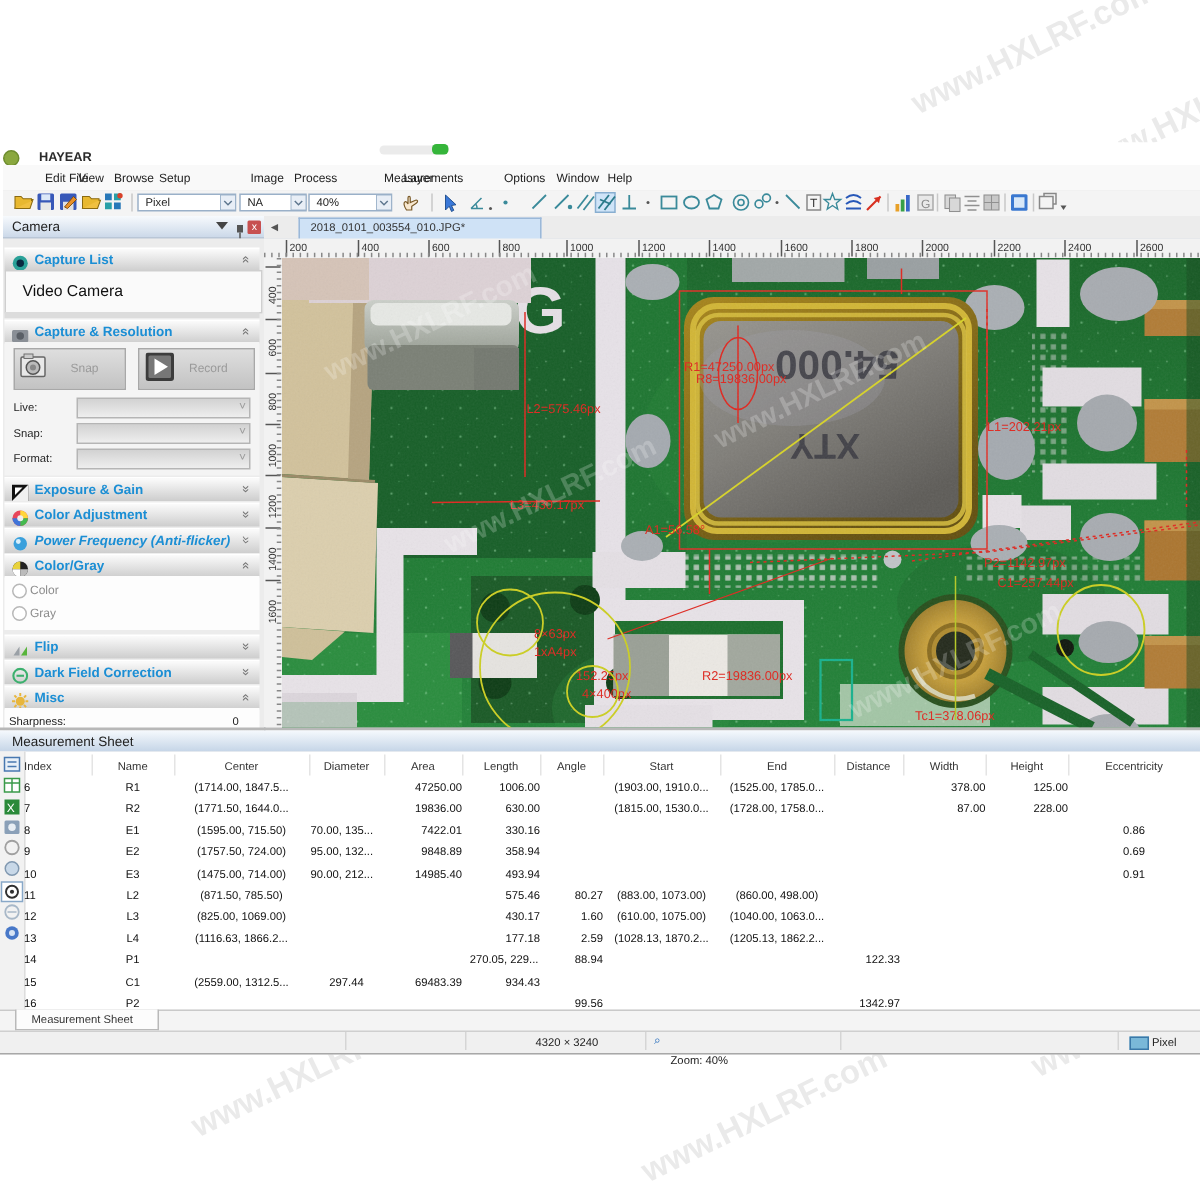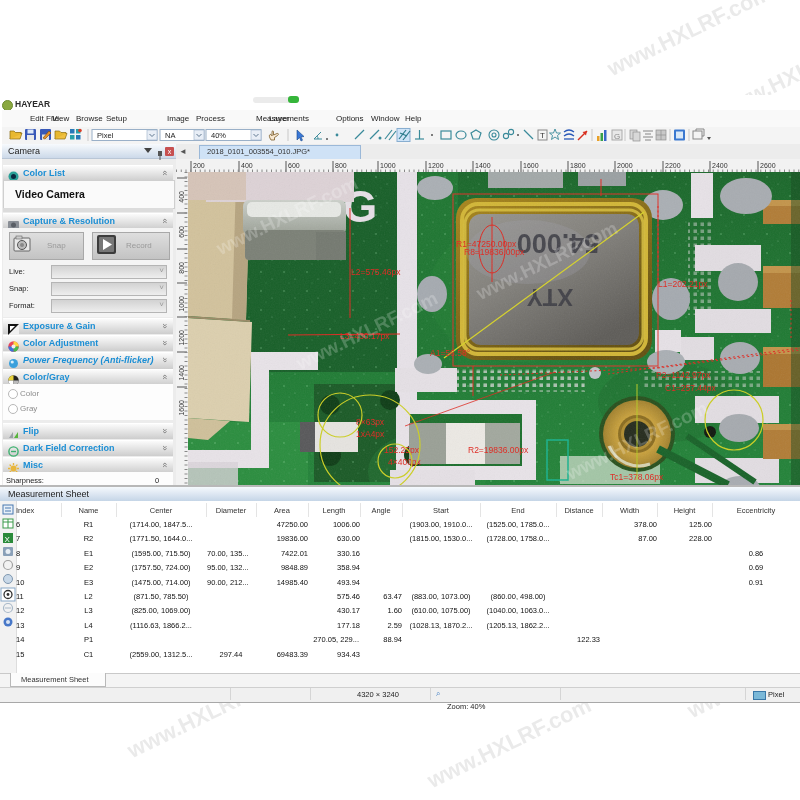--- a/index.html
+++ b/index.html
@@ -30,21 +30,21 @@
 <div class="wm" style="left:680px;top:660px;">www.HXLRF.com</div>
 <div class="wm" style="left:120px;top:700px;">www.HXLRF.com</div>
 <div class="wm" style="left:420px;top:730px;">www.HXLRF.com</div>
 <div class="wm" style="left:660px;top:200px;">www.HXLRF.com</div>
 <div class="wm" style="left:230px;top:560px;">www.HXLRF.com</div>
 
 <div class="abs" style="left:2px;top:95px;width:798px;height:606px;background:#fff;"></div>
 
 <div class="abs" style="left:2px;top:95px;width:798px;height:15px;background:#ffffff;border-bottom:1px solid #e6e6e6;"></div>
 <div class="abs" style="left:2px;top:100px;width:9px;height:9px;border-radius:50%;background:#8aa83f;border:1px solid #6d8c2e;"></div>
-<div class="abs" style="left:15px;top:99px;font-size:8.5px;font-weight:bold;color:#2b2b2b;">HAYEAR</div>
+<div class="abs" style="left:26px;top:99px;font-size:8.5px;font-weight:bold;color:#2b2b2b;">HAYEAR</div>
 <div class="abs" style="left:253px;top:97px;width:45px;height:6px;background:#ebebeb;border-radius:3px;"></div>
 <div class="abs" style="left:288px;top:96px;width:11px;height:7px;background:#35b53a;border-radius:3px;"></div>
 
 <div class="abs" style="left:2px;top:110px;width:798px;height:17px;background:#f9f9f9;border-bottom:1px solid #e4e4e4;"></div>
 <div class="abs mi" style="left:10px;top:114px;padding-left:36px;">File</div>
 <div class="abs mi" style="left:30px;top:114px;">Edit</div>
 <div class="abs mi" style="left:52px;top:114px;">View</div>
 <div class="abs mi" style="left:76px;top:114px;">Browse</div>
 <div class="abs mi" style="left:106px;top:114px;">Setup</div>
 <div class="abs mi" style="left:134px;top:114px;margin-top:22px;">Capture</div>
@@ -215,25 +215,25 @@
       <rect x="1" y="0" width="4" height="5" fill="#555"></rect>
       <line x1="3" y1="5" x2="3" y2="9" stroke="#555"></line>
     </svg></div>
 <div class="abs" style="left:165px;top:147px;width:9px;height:9px;background:#c75050;border-radius:1px;color:#fff;font-size:7px;text-align:center;line-height:9px;">x</div>
 
 <div class="sechead" style="top:165px;">
     <span class="ic"><svg width="11" height="11">
         <circle cx="5.5" cy="5.5" r="5" fill="#2aa198"></circle>
         <circle cx="5.5" cy="5.5" r="2.5" fill="#0a2a40"></circle>
       </svg></span>
-    <span class="t">Color List</span>
+    <span class="t">Capture List</span>
     <span class="chev">«</span>
   </div>
 <div class="abs" style="left:3px;top:180px;width:170px;height:27px;background:#fafafa;border:1px solid #cfcfcf;"></div>
-<div class="abs" style="left:15px;top:188px;font-size:10.5px;font-weight:bold;color:#111;">Video Camera</div>
+<div class="abs" style="left:15px;top:188px;font-size:10.5px;font-weight:normal;color:#111;">Video Camera</div>
 <div class="abs" style="left:3px;top:208px;width:170px;height:4px;background:#dcdcdc;"></div>
 
 <div class="sechead" style="top:213px;">
     <span class="ic"><svg width="11" height="11">
         <rect x="0" y="2" width="11" height="8" rx="1" fill="#8a8f96"></rect>
         <circle cx="5.5" cy="6" r="2.5" fill="#5a5f66"></circle>
       </svg></span>
     <span class="t">Capture &amp; Resolution</span>
     <span class="chev">«</span>
   </div>
@@ -721,21 +721,21 @@
           <td></td>
           <td class="cc">0.91</td>
         </tr>
 <tr>
           <td class="cl">11</td>
           <td class="cc">L2</td>
           <td class="cc">(871.50, 785.50)</td>
           <td></td>
           <td></td>
           <td class="cr">575.46</td>
-          <td class="cr">63.47</td>
+          <td class="cr">80.27</td>
           <td class="cc">(883.00, 1073.00)</td>
           <td class="cc">(860.00, 498.00)</td>
           <td></td>
           <td></td>
           <td></td>
           <td></td>
         </tr>
 <tr>
           <td class="cl">12</td>
           <td class="cc">L3</td>
@@ -785,20 +785,35 @@
           <td class="cl">15</td>
           <td class="cc">C1</td>
           <td class="cc">(2559.00, 1312.5...</td>
           <td class="cc">297.44</td>
           <td class="cr">69483.39</td>
           <td class="cr">934.43</td>
           <td></td>
           <td></td>
           <td></td>
           <td></td>
+          <td></td>
+          <td></td>
+          <td></td>
+        </tr>
+<tr>
+          <td class="cl">16</td>
+          <td class="cc">P2</td>
+          <td></td>
+          <td></td>
+          <td></td>
+          <td></td>
+          <td class="cr">99.56</td>
+          <td></td>
+          <td></td>
+          <td class="cr" style="padding-right:2px;">1342.97</td>
           <td></td>
           <td></td>
           <td></td>
         </tr>
 </tbody>
     </table>
 </div>
 
 <div class="abs" style="left:0px;top:673px;width:800px;height:14px;background:#f4f4f4;border-top:1px solid #c9c9c9;"></div>
 <div class="abs" style="left:10px;top:673px;width:94px;height:13px;background:#fcfcfc;border:1px solid #b9b9b9;border-top:none;"></div>

